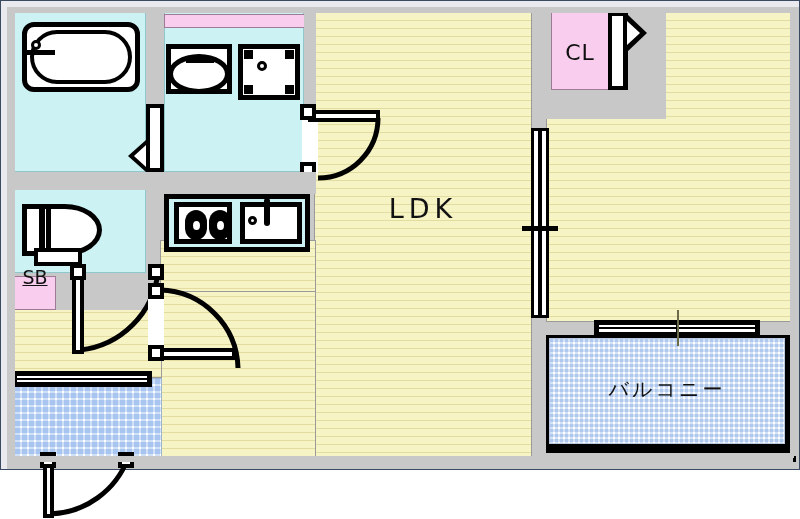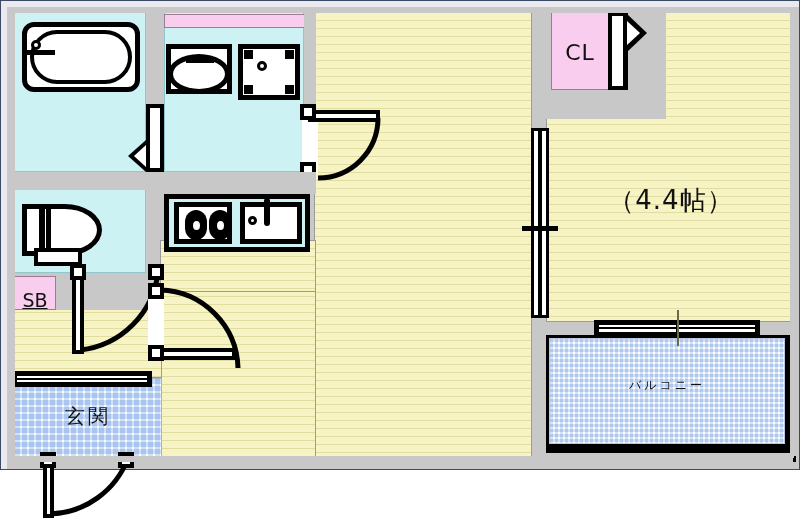--- a/index.html
+++ b/index.html
@@ -69,21 +69,21 @@
     text-align:center;
     white-space:nowrap;
     line-height:1.18;
     font-family:"DejaVu Sans","Liberation Sans",sans-serif;
   }
   .lbl-room{font-size:27px;letter-spacing:5px;}
   .lbl-sub{font-size:26px;letter-spacing:1px;}
   .lbl-sm{font-size:20px;letter-spacing:3px;}
   .lbl-cl{font-size:22px;letter-spacing:1px;}
   .lbl-sb{font-size:19px;letter-spacing:0px;}
-  .lbl-bal{font-size:12px;letter-spacing:3px;}
+  .lbl-bal{font-size:20px;letter-spacing:3px;}
 
   .tub-outer{
     border:5px solid #000;background:#fff;border-radius:12px;
   }
   .tub-inner{
     border:4px solid #000;background:#fff;border-radius:40px;
   }
   .tub-tap{background:#000;}
   .tub-knob{
     border:3px solid #000;background:#fff;border-radius:50%;
@@ -144,23 +144,23 @@
 
   <div class="abs shell-hi" style="left:1px;top:1px;width:798px;height:6px;"></div>
   <div class="abs shell-hi" style="left:1px;top:1px;width:6px;height:468px;"></div>
 
   <div class="abs floor-ldk" style="left:314px;top:12px;width:218px;height:446px;"></div>
 
   <div class="abs floor-ldk" style="left:160px;top:288px;width:156px;height:170px;border-left:1px solid #9a9a9a;"></div>
   <div class="abs floor-ldk" style="left:14px;top:288px;width:148px;height:90px;"></div>
   <div class="abs floor-ldk" style="left:160px;top:240px;width:156px;height:52px;"></div>
 
+  <div class="abs lbl lbl-room" style="left:330px;top:193px;width:186px;">LDK</div>
 
   <div class="abs floor-ldk" style="left:546px;top:12px;width:246px;height:310px;"></div>
-  <div class="abs lbl lbl-sub" style="left:586px;top:185px;width:170px;">（4.4帖）</div>
 
   <div class="abs wall" style="left:532px;top:7px;width:14px;height:451px;"></div>
 
   <div class="abs wall" style="left:546px;top:7px;width:120px;height:112px;"></div>
   <div class="abs fill-pink" style="left:551px;top:12px;width:58px;height:78px;"></div>
   <div class="abs lbl lbl-cl" style="left:551px;top:40px;width:58px;">CL</div>
 
   <div class="abs" style="left:608px;top:12px;width:20px;height:78px;background:#000;"></div>
   <div class="abs" style="left:612px;top:16px;width:11px;height:70px;background:#fff;"></div>
   <div class="abs" style="left:627px;top:14px;width:0;height:0;
@@ -239,21 +239,21 @@
   <div class="abs wc-tank" style="left:22px;top:204px;width:22px;height:52px;"></div>
   <div class="abs wc-body" style="left:40px;top:204px;width:62px;height:52px;"></div>
   <div class="abs wc-lid" style="left:46px;top:208px;width:5px;height:44px;"></div>
   <div class="abs wc-base" style="left:34px;top:248px;width:48px;height:18px;"></div>
 
   <div class="abs wall" style="left:7px;top:172px;width:152px;height:18px;"></div>
   <div class="abs wall" style="left:146px;top:172px;width:14px;height:116px;"></div>
 
   <div class="abs wall" style="left:7px;top:273px;width:152px;height:22px;"></div>
   <div class="abs fill-pink" style="left:14px;top:276px;width:42px;height:34px;"></div>
-  <div class="abs lbl lbl-sb" style="left:14px;top:289px;width:42px;text-decoration:underline;">SB</div>
+  <div class="abs lbl lbl-sb" style="left:14px;top:266px;width:42px;text-decoration:underline;">SB</div>
   <div class="abs wall" style="left:56px;top:276px;width:104px;height:34px;"></div>
 
   <svg class="abs" style="left:62px;top:264px;" width="110" height="110" viewBox="0 0 110 110">
     <path d="M 96 8 A 88 88 0 0 1 18 86" fill="none" stroke="#000" stroke-width="5"></path>
   </svg>
   <div class="abs door-panel" style="left:72px;top:272px;width:12px;height:82px;"></div>
   <div class="abs door-jamb" style="left:70px;top:264px;width:16px;height:16px;"></div>
   <div class="abs fill-white" style="left:74px;top:268px;width:8px;height:8px;"></div>
   <div class="abs door-jamb" style="left:148px;top:264px;width:16px;height:16px;"></div>
   <div class="abs fill-white" style="left:152px;top:268px;width:8px;height:8px;"></div>
@@ -278,21 +278,20 @@
       <div class="burner"></div>
     </div>
 
   <div class="abs sink" style="left:240px;top:202px;width:62px;height:42px;"></div>
   <div class="abs faucet-stem" style="left:264px;top:198px;width:6px;height:28px;"></div>
   <div class="abs faucet-hole" style="left:248px;top:216px;width:9px;height:9px;"></div>
 
   <div class="abs wall" style="left:146px;top:172px;width:170px;height:22px;"></div>
 
   <div class="abs floor-tile" style="left:14px;top:378px;width:148px;height:80px;"></div>
-  <div class="abs lbl lbl-sm" style="left:14px;top:405px;width:148px;">玄関</div>
 
   <div class="abs win" style="left:12px;top:371px;width:140px;height:16px;"></div>
   <div class="abs win-line" style="left:17px;top:378px;width:130px;height:2px;"></div>
 
   <svg class="abs" style="left:30px;top:452px;" width="110" height="70" viewBox="0 0 110 70">
     <path d="M 98 6 A 86 86 0 0 1 20 62" fill="none" stroke="#000" stroke-width="5"></path>
   </svg>
   <div class="abs door-panel" style="left:43px;top:460px;width:11px;height:58px;"></div>
   <div class="abs door-jamb" style="left:40px;top:452px;width:16px;height:16px;"></div>
   <div class="abs fill-white" style="left:44px;top:456px;width:8px;height:8px;"></div>

